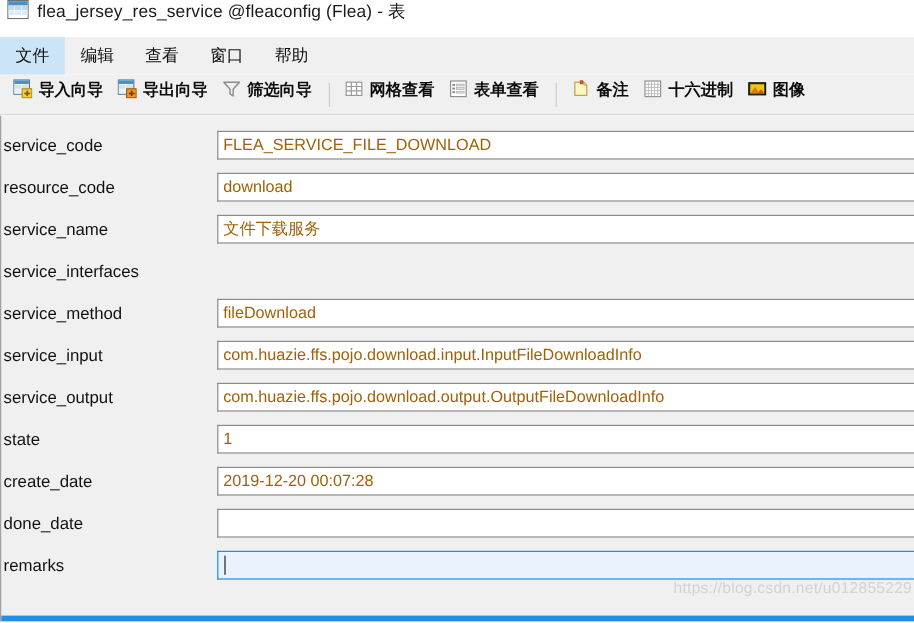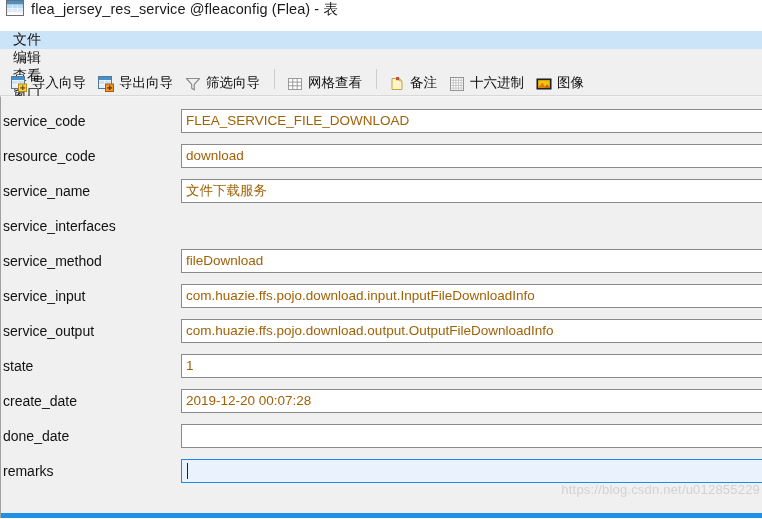--- a/index.html
+++ b/index.html
@@ -40,21 +40,20 @@
     white-space: nowrap;
   }
 
   
   .menubar {
     height: 31px;
     background: #f0f0f0;
     display: flex;
     align-items: stretch;
     box-sizing: border-box;
-    flex-direction: column;
   }
   .menu-item {
     display: flex;
     align-items: center;
     padding: 0 13px;
     font-size: 14px;
     color: #101010;
     cursor: default;
     white-space: nowrap;
   }
@@ -67,26 +66,27 @@
     height: 34px;
     background: #f0f0f0;
     display: flex;
     align-items: center;
     padding: 0 6px;
     box-sizing: border-box;
     border-bottom: 1px solid #d8d8d8;
   }
   .tb-btn {
     display: flex;
-    align-items: flex-end;
+    align-items: flex-start;
     height: 26px;
     padding: 0 5px;
     margin-right: 2px;
     cursor: default;
     white-space: nowrap;
+    font-weight: bold;
   }
   .tb-label {
     font-size: 13.5px;
     color: #0d0d0d;
     margin-left: 5px;
   }
   .tb-sep {
     width: 1px;
     height: 20px;
     background: #cdcdcd;
@@ -264,20 +264,34 @@
         <rect x="1.5" y="2.5" width="13" height="11" fill="#ffffff" stroke="#9a9a9a"></rect>
         <line x1="1.5" y1="6.1" x2="14.5" y2="6.1" stroke="#9a9a9a"></line>
         <line x1="1.5" y1="9.8" x2="14.5" y2="9.8" stroke="#9a9a9a"></line>
         <line x1="5.8" y1="2.5" x2="5.8" y2="13.5" stroke="#9a9a9a"></line>
         <line x1="10.2" y1="2.5" x2="10.2" y2="13.5" stroke="#9a9a9a"></line>
       </svg>
     </span>
     <span class="tb-label">网格查看</span>
   </div>
 
+  <div class="tb-btn">
+    <span class="tb-ico">
+      <svg width="16" height="16" viewBox="0 0 16 16" xmlns="http://www.w3.org/2000/svg">
+        <rect x="1.5" y="1.5" width="13" height="13" fill="#ffffff" stroke="#8f8f8f"></rect>
+        <rect x="3" y="4" width="2.2" height="1.6" fill="#888888"></rect>
+        <rect x="6.2" y="4" width="6.6" height="1.6" fill="#dcdcdc" stroke="#a5a5a5" stroke-width="0.5"></rect>
+        <rect x="3" y="7" width="2.2" height="1.6" fill="#888888"></rect>
+        <rect x="6.2" y="7" width="6.6" height="1.6" fill="#dcdcdc" stroke="#a5a5a5" stroke-width="0.5"></rect>
+        <rect x="3" y="10" width="2.2" height="1.6" fill="#888888"></rect>
+        <rect x="6.2" y="10" width="6.6" height="1.6" fill="#dcdcdc" stroke="#a5a5a5" stroke-width="0.5"></rect>
+      </svg>
+    </span>
+    <span class="tb-label">表单查看</span>
+  </div>
 
   <div class="tb-sep"></div>
 
   <div class="tb-btn">
     <span class="tb-ico">
       <svg width="16" height="16" viewBox="0 0 16 16" xmlns="http://www.w3.org/2000/svg">
         <path d="M3 2.5 H10.5 L13 5 V13.5 H3 Z" fill="#fdf4c4" stroke="#b9a64a"></path>
         <path d="M10.5 2.5 L13 5 H10.5 Z" fill="#e8dba0" stroke="#b9a64a" stroke-width="0.6"></path>
         <rect x="7.5" y="1.3" width="2.3" height="2.6" fill="#e2523c" stroke="#9c3322" stroke-width="0.5"></rect>
       </svg>

